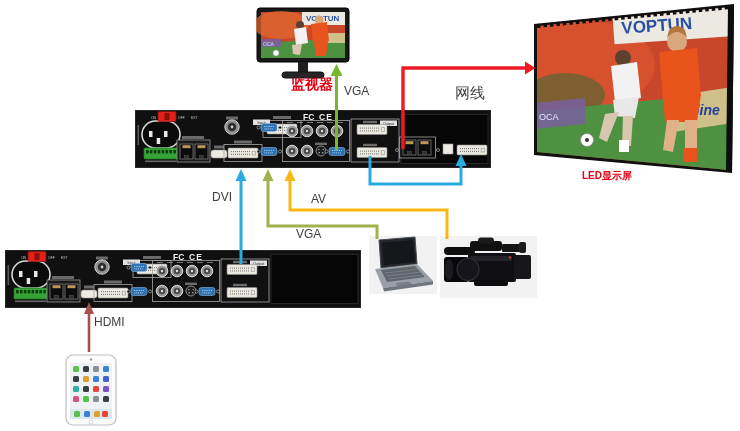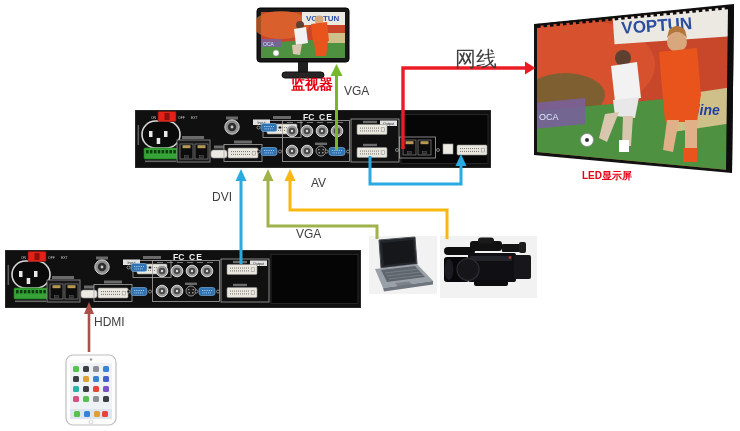--- a/index.html
+++ b/index.html
@@ -16,21 +16,21 @@
   
   .wire{fill:none;stroke-width:3;}
   .w-lan{stroke:var(--network-line);stroke-width:3.4;}  .h-lan{fill:var(--network-line);}
   .w-mon{stroke:var(--monitor-vga-line);}               .h-mon{fill:var(--monitor-vga-line);}
   .w-dvi{stroke:var(--dvi-line);}                       .h-dvi{fill:var(--dvi-line);}
   .w-vga{stroke:var(--laptop-vga-line);}                .h-vga{fill:var(--laptop-vga-line);}
   .w-av{stroke:var(--av-line);}                         .h-av{fill:var(--av-line);}
   .w-hdmi{stroke:var(--hdmi-line);stroke-width:2.6;}    .h-hdmi{fill:var(--hdmi-line);}
   
   .lbl{position:absolute;color:var(--dark-label);font-size:12px;}
-  .lbl-cn{font-size:21px;}
+  .lbl-cn{font-size:15px;margin-top:39px;}
   .lbl-red{position:absolute;color:var(--red-label);font-weight:bold;font-size:14px;}
 </style>
 </head>
 <body>
 
 <div id="canvas">
 
   <svg width="0" height="0" style="position:absolute" aria-hidden="true">
     <defs>
       <g id="sym-dvi">
@@ -450,17 +450,17 @@
 
     <g>
       <line class="wire w-hdmi" x1="89" y1="352" x2="89" y2="312"></line>
       <polygon class="h-hdmi" points="84,314 94,314 89,302"></polygon>
     </g>
   </svg>
 
   <div class="lbl" style="left:344px;top:84px">VGA</div>
   <div class="lbl lbl-cn" style="left:455px;top:45px">网线</div>
   <div class="lbl" style="left:212px;top:190px">DVI</div>
-  <div class="lbl" style="left:311px;top:176px">AV</div>
+  <div class="lbl" style="left:311px;top:192px">AV</div>
   <div class="lbl" style="left:296px;top:227px">VGA</div>
   <div class="lbl" style="left:94px;top:315px">HDMI</div>
 
 </div>
 
 </body></html>

